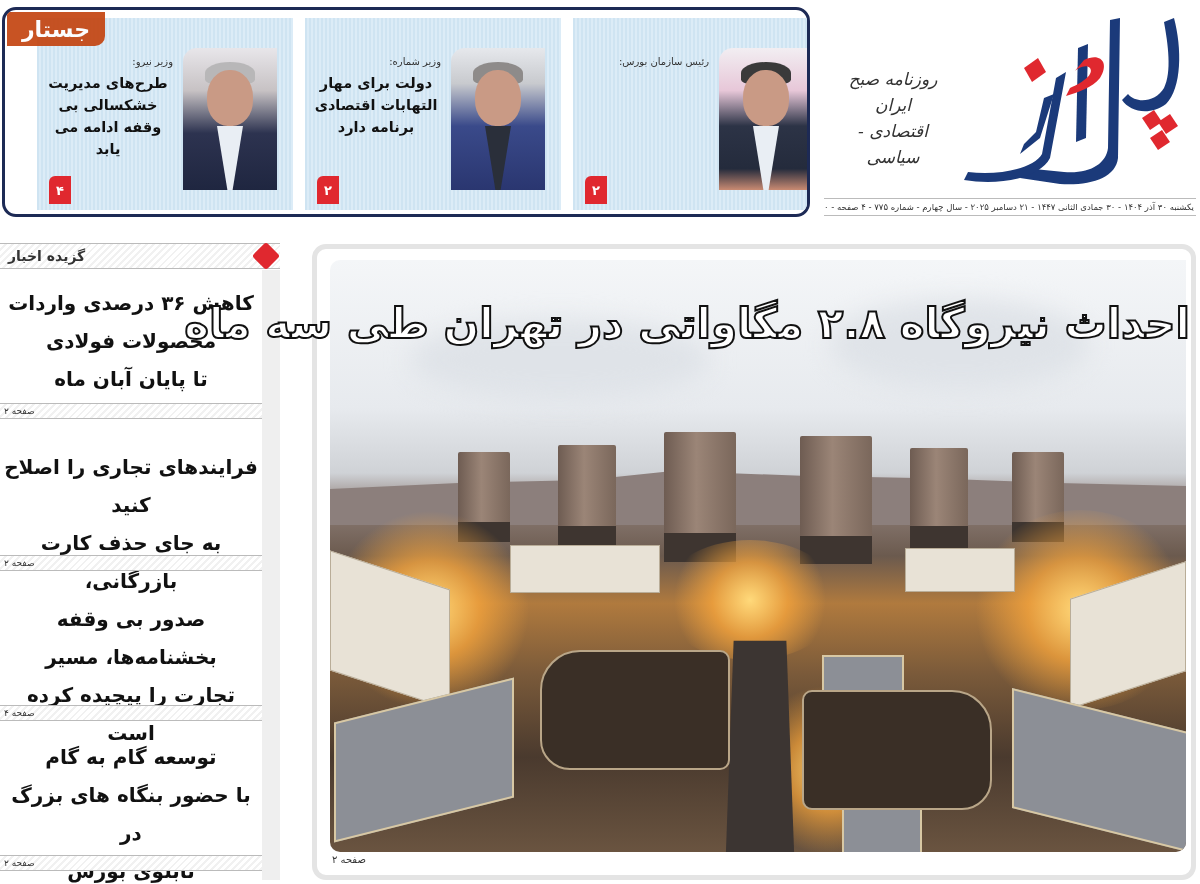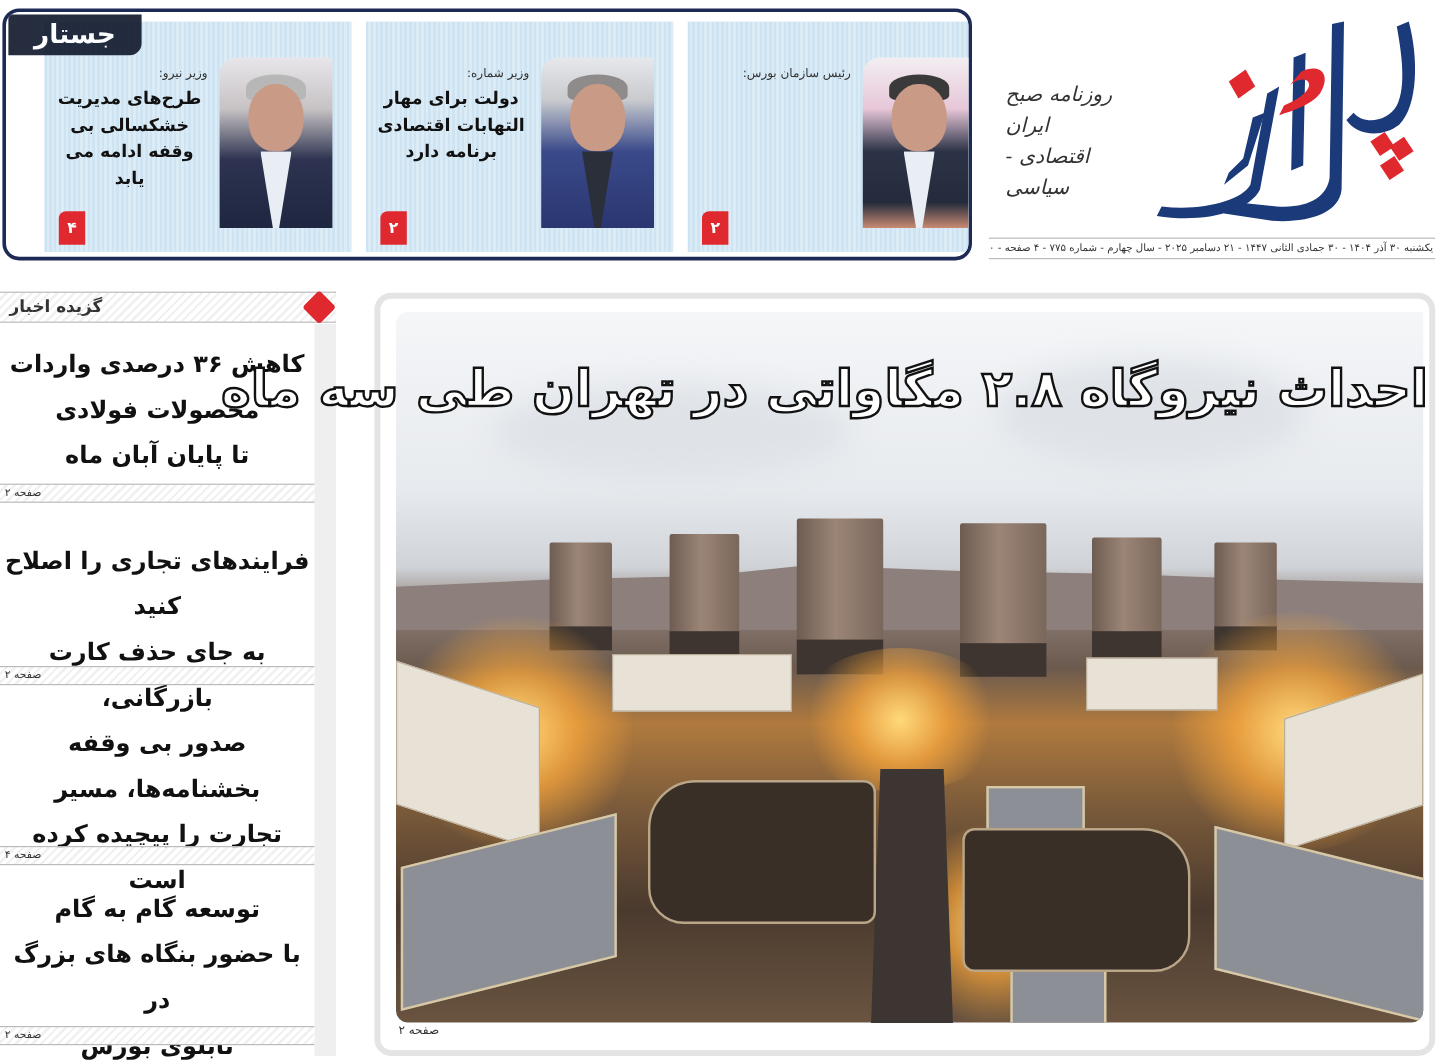--- a/index.html
+++ b/index.html
@@ -1,35 +1,35 @@
 <!DOCTYPE html>
 <html><head>
 <meta charset="utf-8">
 <style>
   *{box-sizing:border-box;margin:0;padding:0}
   html,body{width:1200px;height:884px;overflow:hidden;background:#fff;font-family:"DejaVu Sans",sans-serif}
   body{position:relative}
 
   
   .teaser-frame{position:absolute;left:2px;top:7px;width:808px;height:210px;border:3px solid #1d2a55;border-radius:14px;background:#fff;overflow:hidden}
-  .teaser-tag{position:absolute;left:2px;top:2px;width:111px;height:34px;background:#0f172a;opacity:.9;border-radius:0 0 10px 0;z-index:3;display:flex;align-items:center;justify-content:center;color:#fff;font-weight:bold;font-size:22px;direction:rtl;letter-spacing:2px}
+  .teaser-tag{position:absolute;left:2px;top:2px;width:98px;height:34px;background:#c2410c;opacity:.9;border-radius:0 0 10px 0;z-index:3;display:flex;align-items:center;justify-content:center;color:#fff;font-weight:bold;font-size:22px;direction:rtl;letter-spacing:2px}
   .teaser{position:absolute;top:8px;width:256px;height:192px;background:
       repeating-linear-gradient(90deg,#cfe4f2 0 2px,#dcecf7 2px 4px); margin-left: 24px;}
   .teaser .photo{position:absolute;right:16px;top:30px;width:94px;height:142px;border-radius:14px 0 0 0;overflow:hidden;background:linear-gradient(180deg,#e8e6ea 0,#c7c2c4 30%,#2d3350 60%,#1f2640 100%)}
   .teaser .photo .face{position:absolute;left:24px;top:22px;width:46px;height:56px;border-radius:48% 48% 45% 45%;background:#c99a85}
   .teaser .photo .hair{position:absolute;left:22px;top:14px;width:50px;height:22px;border-radius:50% 50% 20% 20%;background:#b8b7b8}
   .teaser .photo .shirt{position:absolute;left:34px;top:78px;width:26px;height:64px;background:#e9eef4;clip-path:polygon(0 0,100% 0,60% 100%,40% 100%)}
   .teaser .kicker{position:absolute;right:120px;top:38px;font-size:10px;color:#333;direction:rtl;text-align:right;white-space:nowrap}
   .teaser .headline{position:absolute;right:120px;top:54px;width:130px;font-size:14.5px;font-weight:bold;line-height:22px;color:#111;direction:rtl;text-align:center}
   .teaser .page-badge{position:absolute;left:12px;top:158px;width:22px;height:28px;background:#e0282f;border-radius:6px 0 0 0;color:#fff;font-weight:bold;font-size:13px;display:flex;align-items:center;justify-content:center}
 
   
   .masthead{position:absolute;left:818px;top:0;width:382px;height:230px}
   .logo{position:absolute;right:10px;top:8px;width:230px;height:180px}
-  .tagline{position:absolute;right:252px;top:66px;font-family:"DejaVu Serif",serif;font-style:italic;font-size:17px;line-height:26px;color:#333;direction:rtl;text-align:left;width:110px}
+  .tagline{position:absolute;right:252px;top:66px;font-family:"DejaVu Serif",serif;font-style:italic;font-size:17px;line-height:26px;color:#333;direction:rtl;text-align:center;width:110px}
   .dateline{position:absolute;left:6px;top:198px;width:372px;height:18px;border-top:1px solid #bbb;border-bottom:1px solid #bbb;font-size:8.5px;color:#333;direction:rtl;text-align:right;line-height:16px;white-space:nowrap;overflow:hidden;padding-right:2px}
 
   
   .sidebar{position:absolute;left:0;top:242px;width:280px;height:642px;background:#fff}
   .sidebar-strip{position:absolute;left:262px;top:270px;width:18px;height:610px;background:#efefef}
   .sb-header{position:absolute;left:0;top:243px;width:280px;height:26px;border-top:1px solid #bbb;border-bottom:1px solid #bbb;background:repeating-linear-gradient(135deg,#fff 0 3px,#f1f1f1 3px 5px)}
   .sb-header-title{position:absolute;left:8px;top:4px;font-size:14px;font-weight:bold;color:#333;direction:rtl}
   .sb-header-diamond{position:absolute;left:256px;top:246px;width:20px;height:20px;background:#e0282f;transform:rotate(45deg);border-radius:3px}
   .news-item{position:absolute;left:0;width:262px;text-align:center;direction:rtl;font-weight:bold;color:#111;font-size:20px;line-height:38px}
   .page-ref{position:absolute;left:0;width:262px;height:16px;border-top:1px solid #bbb;border-bottom:1px solid #bbb;background:repeating-linear-gradient(135deg,#fff 0 3px,#f1f1f1 3px 5px);font-size:9px;color:#333;line-height:14px;padding-left:4px}

